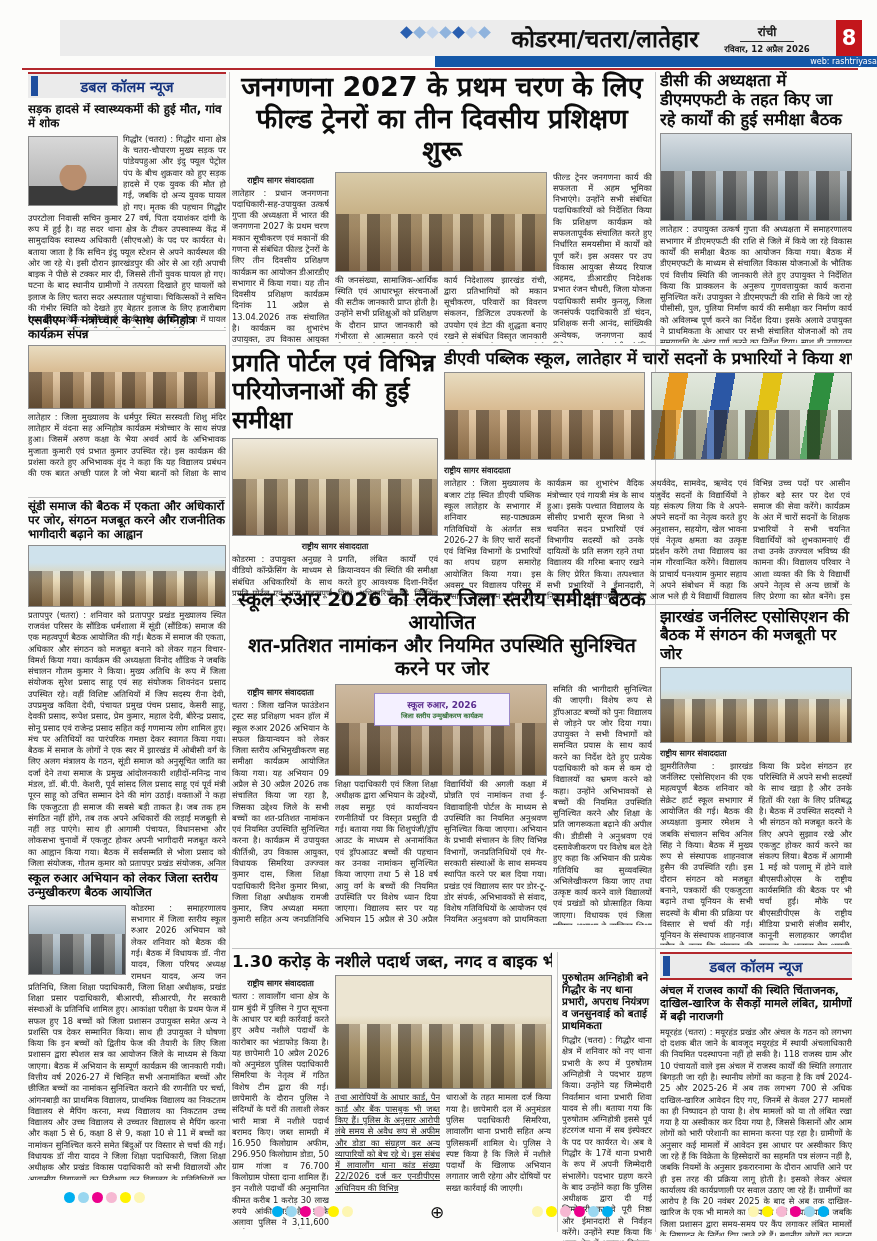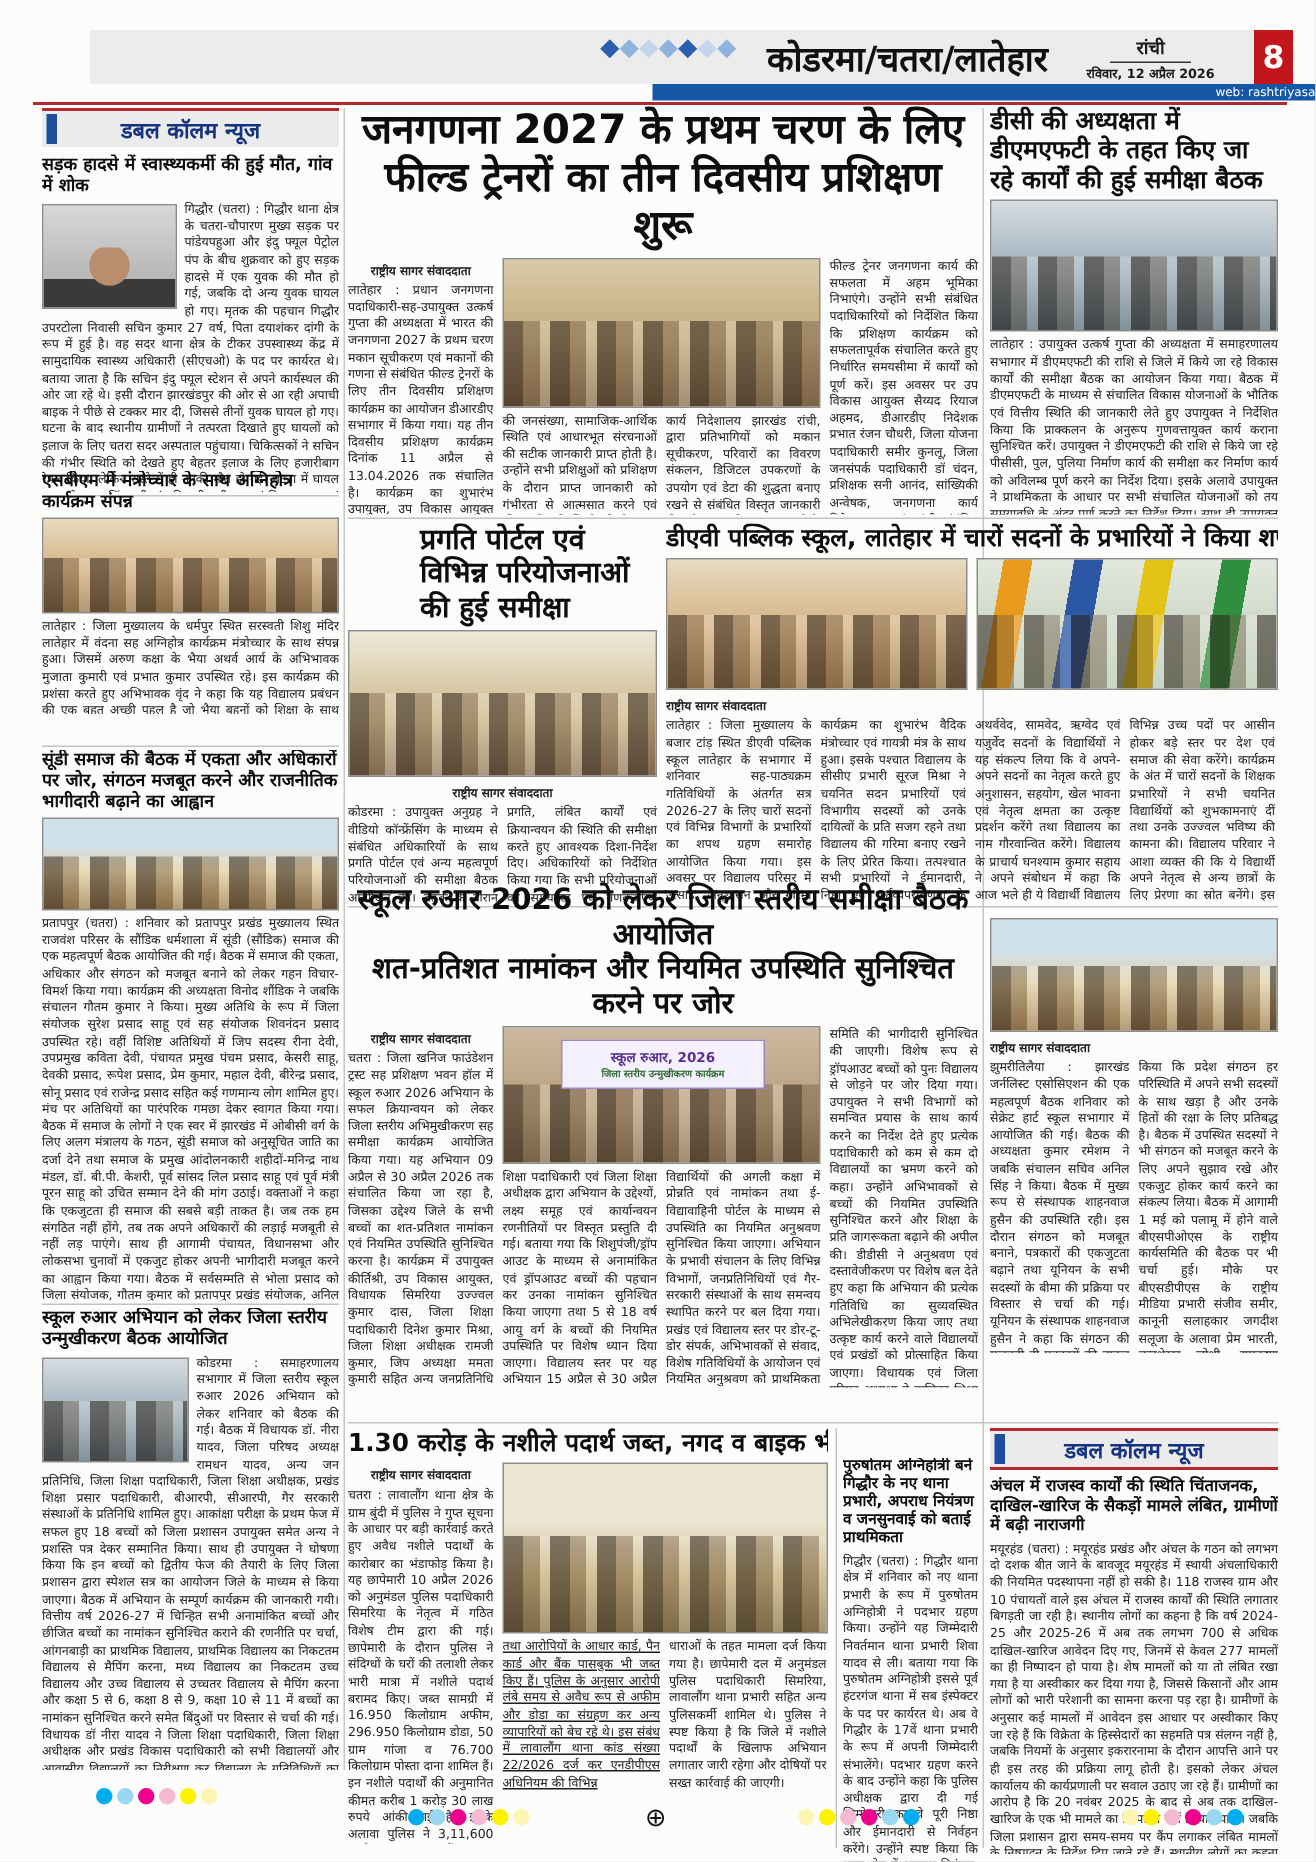--- a/index.html
+++ b/index.html
@@ -153,21 +153,21 @@
     </div>
   </div>
 
   <div class="abs" style="left:660px;top:71px;width:192px;height:272px;">
     <div class="hl hl-md">डीसी की अध्यक्षता में डीएमएफटी के तहत किए जा रहे कार्यों की हुई समीक्षा बैठक</div>
     <div class="ph ph-meet" style="width:192px;height:88px;margin:4px 0 3px;"></div>
     <div class="b" style="height:128px;overflow:hidden;">लातेहार : उपायुक्त उत्कर्ष गुप्ता की अध्यक्षता में समाहरणालय सभागार में डीएमएफटी की राशि से जिले में किये जा रहे विकास कार्यों की समीक्षा बैठक का आयोजन किया गया। बैठक में डीएमएफटी के माध्यम से संचालित विकास योजनाओं के भौतिक एवं वित्तीय स्थिति की जानकारी लेते हुए उपायुक्त ने निर्देशित किया कि प्राक्कलन के अनुरूप गुणवत्तायुक्त कार्य कराना सुनिश्चित करें। उपायुक्त ने डीएमएफटी की राशि से किये जा रहे पीसीसी, पुल, पुलिया निर्माण कार्य की समीक्षा कर निर्माण कार्य को अविलम्ब पूर्ण करने का निर्देश दिया। इसके अलावे उपायुक्त ने प्राथमिकता के आधार पर सभी संचालित योजनाओं को तय समयावधि के अंदर पूर्ण करने का निर्देश दिया। साथ ही उपायुक्त ने निर्देश दिया कि संबंधित कार्यपालक अभियंता अपने-अपने संचालित योजनाओं की साप्ताहिक प्रगति रिपोर्ट निश्चित फोटो अपलोड करना सुनिश्चित करें। बैठक में उप विकास आयुक्त सैय्यद रियाज अहमद, सिविल सर्जन, जिला कल्याण पदाधिकारी, जिला कृषि पदाधिकारी, विशेष कार्य पदाधिकारी गोपनीय शाखा, जिला खेल पदाधिकारी, जिला जनसंपर्क पदाधिकारी, संबंधित विभाग के कार्यपालक अभियंता, संबंधित पदाधिकारी उपस्थित थे।</div>
   </div>
 
   <div class="abs" style="left:232px;top:349px;width:206px;height:252px;">
-    <div class="hl" style="font-size:19px;margin-left:48px;">प्रगति पोर्टल एवं विभिन्न परियोजनाओं की हुई समीक्षा</div>
+    <div class="hl" style="font-size:24px;">प्रगति पोर्टल एवं विभिन्न परियोजनाओं की हुई समीक्षा</div>
     <div class="ph ph-office" style="width:206px;height:98px;margin:4px 0 2px;"></div>
     <div class="byline">राष्ट्रीय सागर संवाददाता</div>
     <div class="row" style="gap:6px;">
       <div class="b" style="width:100px;height:86px;overflow:hidden;">कोडरमा : उपायुक्त अनुग्रह ने वीडियो कॉन्फ्रेंसिंग के माध्यम से संबंधित अधिकारियों के साथ प्रगति पोर्टल एवं अन्य महत्वपूर्ण परियोजनाओं की समीक्षा बैठक आयोजित की। बैठक के दौरान उपायुक्त ने परियोजनाओं की</div>
       <div class="b" style="width:100px;height:86px;overflow:hidden;">प्रगति, लंबित कार्यों एवं क्रियान्वयन की स्थिति की समीक्षा करते हुए आवश्यक दिशा-निर्देश दिए। अधिकारियों को निर्देशित किया गया कि सभी परियोजनाओं को समयबद्ध एवं गुणवत्तापूर्ण तरीके से पूर्ण करें तथा कार्यों में पारदर्शिता एवं जवाबदेही सुनिश्चित करें।</div>
     </div>
   </div>
 
   <div class="abs" style="left:444px;top:349px;width:408px;height:252px;">
     <div class="hl hl-md" style="white-space:nowrap;">डीएवी पब्लिक स्कूल, लातेहार में चारों सदनों के प्रभारियों ने किया शपथ ग्रहण</div>
@@ -202,20 +202,21 @@
         <div class="row" style="gap:6px;margin-top:3px;">
           <div class="b" style="width:103px;height:182px;overflow:hidden;">शिक्षा पदाधिकारी एवं जिला शिक्षा अधीक्षक द्वारा अभियान के उद्देश्यों, लक्ष्य समूह एवं कार्यान्वयन रणनीतियों पर विस्तृत प्रस्तुति दी गई। बताया गया कि शिशुपंजी/ड्रॉप आउट के माध्यम से अनामांकित एवं ड्रॉपआउट बच्चों की पहचान कर उनका नामांकन सुनिश्चित किया जाएगा तथा 5 से 18 वर्ष आयु वर्ग के बच्चों की नियमित उपस्थिति पर विशेष ध्यान दिया जाएगा। विद्यालय स्तर पर यह अभियान 15 अप्रैल से 30 अप्रैल तक विशेष रूप से संचालित होगा। इस दौरान आंगनबाड़ी केंद्रों से 5 वर्ष से अधिक आयु के बच्चों का प्राथमिक विद्यालयों में नामांकन, विद्यालय से बाहर बच्चों का शत-प्रतिशत नामांकन, कक्षा 1 से 11 तक के</div>
           <div class="b" style="width:103px;height:182px;overflow:hidden;">विद्यार्थियों की अगली कक्षा में प्रोन्नति एवं नामांकन तथा ई-विद्यावाहिनी पोर्टल के माध्यम से उपस्थिति का नियमित अनुश्रवण सुनिश्चित किया जाएगा। अभियान के प्रभावी संचालन के लिए विभिन्न विभागों, जनप्रतिनिधियों एवं गैर-सरकारी संस्थाओं के साथ समन्वय स्थापित करने पर बल दिया गया। प्रखंड एवं विद्यालय स्तर पर डोर-टू-डोर संपर्क, अभिभावकों से संवाद, विशेष गतिविधियों के आयोजन एवं नियमित अनुश्रवण को प्राथमिकता देने के निर्देश दिए गए। विद्यालयों में 16 दिवसीय गतिविधि आधारित कार्यक्रम भी आयोजित किए जाएंगे, जिनमें नामांकन अभियान, स्वच्छता, खेल-कूद, जागरूकता कार्यक्रम, बाल संसद एवं महता</div>
         </div>
       </div>
       <div class="b" style="width:99px;flex:none;height:278px;overflow:hidden;">समिति की भागीदारी सुनिश्चित की जाएगी। विशेष रूप से ड्रॉपआउट बच्चों को पुनः विद्यालय से जोड़ने पर जोर दिया गया। उपायुक्त ने सभी विभागों को समन्वित प्रयास के साथ कार्य करने का निर्देश देते हुए प्रत्येक पदाधिकारी को कम से कम दो विद्यालयों का भ्रमण करने को कहा। उन्होंने अभिभावकों से बच्चों की नियमित उपस्थिति सुनिश्चित करने और शिक्षा के प्रति जागरूकता बढ़ाने की अपील की। डीडीसी ने अनुश्रवण एवं दस्तावेजीकरण पर विशेष बल देते हुए कहा कि अभियान की प्रत्येक गतिविधि का सुव्यवस्थित अभिलेखीकरण किया जाए तथा उत्कृष्ट कार्य करने वाले विद्यालयों एवं प्रखंडों को प्रोत्साहित किया जाएगा। विधायक एवं जिला परिषद अध्यक्षा ने बालिका शिक्षा के महत्व पर बल देते हुए अभियान को सफल बनाने हेतु हर संभव सहयोग का आश्वासन दिया। कार्यक्रम में उपस्थित सभी संस्थाओं एवं प्रतिनिधियों ने सामूहिक रूप से अभियान को सफल बनाने का संकल्प लिया।</div>
     </div>
   </div>
 
   <div class="abs" style="left:660px;top:608px;width:192px;height:337px;">
+    <div class="hl" style="font-size:15.5px;">झारखंड जर्नलिस्ट एसोसिएशन की बैठक में संगठन की मजबूती पर जोर</div>
     <div class="ph ph-group" style="width:192px;height:76px;margin:4px 0 2px;"></div>
     <div class="byline" style="text-align:left;width:95px;">राष्ट्रीय सागर संवाददाता</div>
     <div class="row" style="gap:6px;">
       <div class="b" style="width:93px;height:196px;overflow:hidden;">झुमरीतिलैया : झारखंड जर्नलिस्ट एसोसिएशन की एक महत्वपूर्ण बैठक शनिवार को सेक्रेट हार्ट स्कूल सभागार में आयोजित की गई। बैठक की अध्यक्षता कुमार रमेशम ने जबकि संचालन सचिव अनिल सिंह ने किया। बैठक में मुख्य रूप से संस्थापक शाहनवाज हुसैन की उपस्थिति रही। इस दौरान संगठन को मजबूत बनाने, पत्रकारों की एकजुटता बढ़ाने तथा यूनियन के सभी सदस्यों के बीमा की प्रक्रिया पर विस्तार से चर्चा की गई। यूनियन के संस्थापक शाहनवाज हुसैन ने कहा कि संगठन की मजबूती ही पत्रकारों की ताकत है। उन्होंने सभी सदस्यों से अपील की कि वे संगठन को और सशक्त बनाने के लिए सक्रिय भूमिका निभाएं। उन्होंने आश्वस्त</div>
       <div class="b" style="width:93px;height:196px;overflow:hidden;">किया कि प्रदेश संगठन हर परिस्थिति में अपने सभी सदस्यों के साथ खड़ा है और उनके हितों की रक्षा के लिए प्रतिबद्ध है। बैठक में उपस्थित सदस्यों ने भी संगठन को मजबूत करने के लिए अपने सुझाव रखे और एकजुट होकर कार्य करने का संकल्प लिया। बैठक में आगामी 1 मई को पलामू में होने वाले बीएसपीओएस के राष्ट्रीय कार्यसमिति की बैठक पर भी चर्चा हुई। मौके पर बीएसडीपीएस के राष्ट्रीय मीडिया प्रभारी संजीव समीर, कानूनी सलाहकार जगदीश सलूजा के अलावा प्रेम भारती, चन्द्रशेखर जोशी, रामकृष्ण मेहता, रवि खबड़ा, राम कुमार, राजेन्द्र वर्णवाल, सत्येंद्र सिंह, सुधीर पंडित, रंजन सिंह, जयकांत मोदी सहित कई पत्रकार सदस्य मौजूद थे।</div>
     </div>
   </div>
 
   <div class="abs" style="left:232px;top:952px;width:320px;height:288px;">
     <div class="hl" style="font-size:16.5px;white-space:nowrap;">1.30 करोड़ के नशीले पदार्थ जब्त, नगद व बाइक भी बरामद</div>

